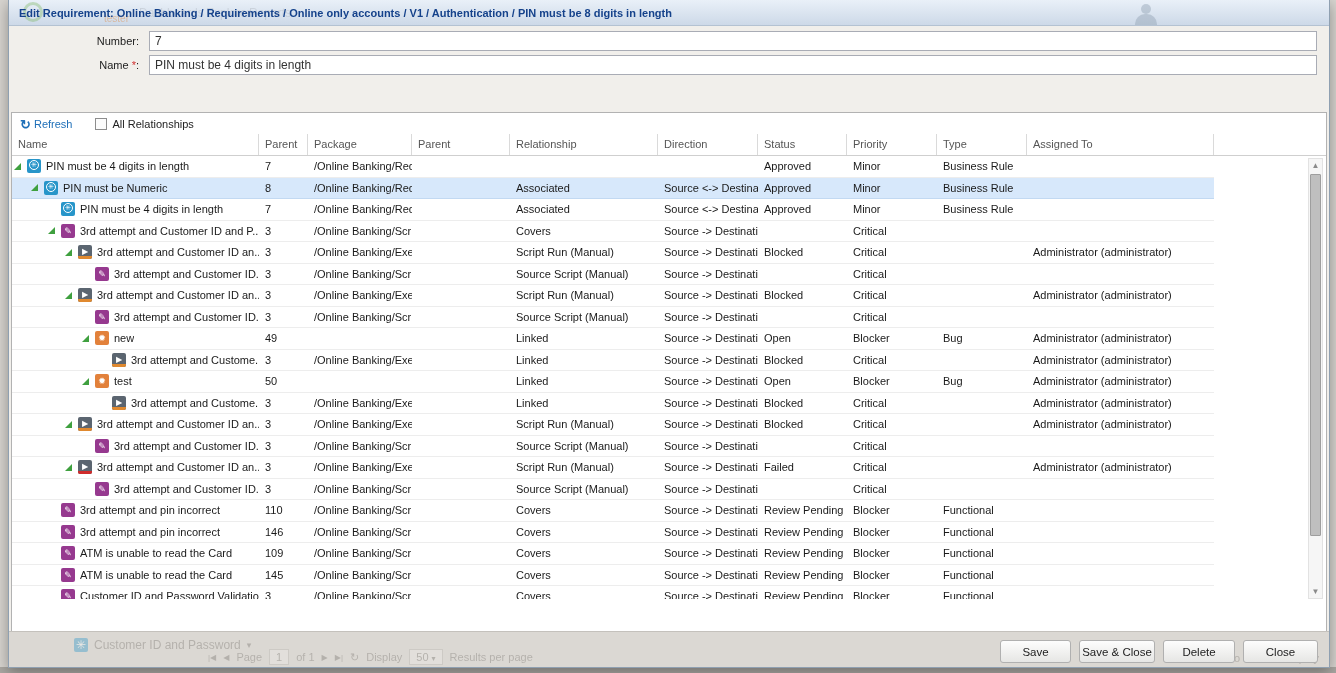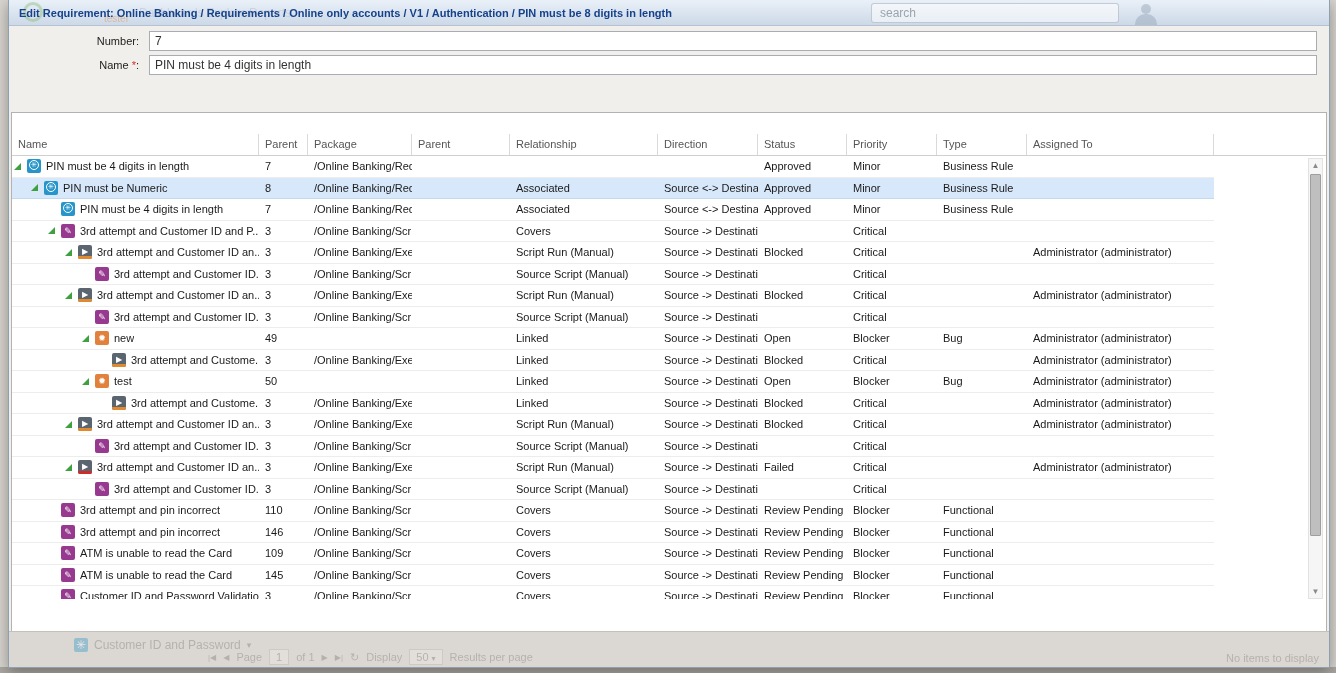--- a/index.html
+++ b/index.html
@@ -115,41 +115,43 @@
 <div class="dialog">
 
   <div class="titlebar">
     <div class="ghost-logo-ring ghost"></div>
     <div class="ghost-logo-text">tester</div>
     <div class="ghost-nav">
       <span style="left:130px">Dashboards</span>
       <span style="left:197px">Explorer</span>
       <span style="left:240px">Reports</span>
     </div>
-    <div class="ghost-search">search</div>
     <div class="ghost-avatar">
       <div class="head"></div>
       <div class="bodyshape"></div>
     </div>
     <div class="tb-title">Edit Requirement: Online Banking / Requirements / Online only accounts / V1 / Authentication / PIN must be 8 digits in length</div>
   </div>
 
   <div class="fields">
     <div class="frow1">
       <span class="flabel">Number:</span>
       <input class="finput" value="7" style="">
     </div>
     <div class="frow2">
       <span class="flabel"><span>Name </span><span class="req">*</span><span>:</span></span>
       <input class="finput" value="PIN must be 4 digits in length" style="">
     </div>
   </div>
 
 
   <div class="panel">
+    <div class="ptoolbar">
+      <span class="refresh"><span class="ricon">↻</span> <span>Refresh</span></span><span class="chk"></span><span style="font-size:11px;color:#222;">All Relationships</span>
+    </div>
     <div class="ghead" id="ghead">
         <div class="hc" style="width: 247px;">Name</div>
         <div class="hc" style="width: 49px;">Parent</div>
         <div class="hc" style="width: 104px;">Package</div>
         <div class="hc" style="width: 98px;">Parent</div>
         <div class="hc" style="width: 148px;">Relationship</div>
         <div class="hc" style="width: 100px;">Direction</div>
         <div class="hc" style="width: 89px;">Status</div>
         <div class="hc" style="width: 90px;">Priority</div>
         <div class="hc" style="width: 90px;">Type</div>
@@ -538,14 +540,20 @@
       <span class="pbox">1</span>
       <span>of 1</span>
       <span class="arr">▶</span>
       <span class="arr">▶|</span>
       <span>↻</span>
       <span>Display</span>
       <span class="pbox"><span>50</span> <span class="arr">▾</span></span>
       <span>Results per page</span>
     </div>
     <div class="ghost-noitems ghost">No items to display</div>
+    <div class="footer-buttons" id="footerButtons">
+        <button class="btn fbtn" style="width: 71px;">Save</button>
+        <button class="btn fbtn" style="width: 76px;">Save &amp; Close</button>
+        <button class="btn fbtn" style="width: 72px;">Delete</button>
+        <button class="btn fbtn" style="width: 75px;">Close</button>
+      </div>
   </div>
 </div>
 
 </body></html>

